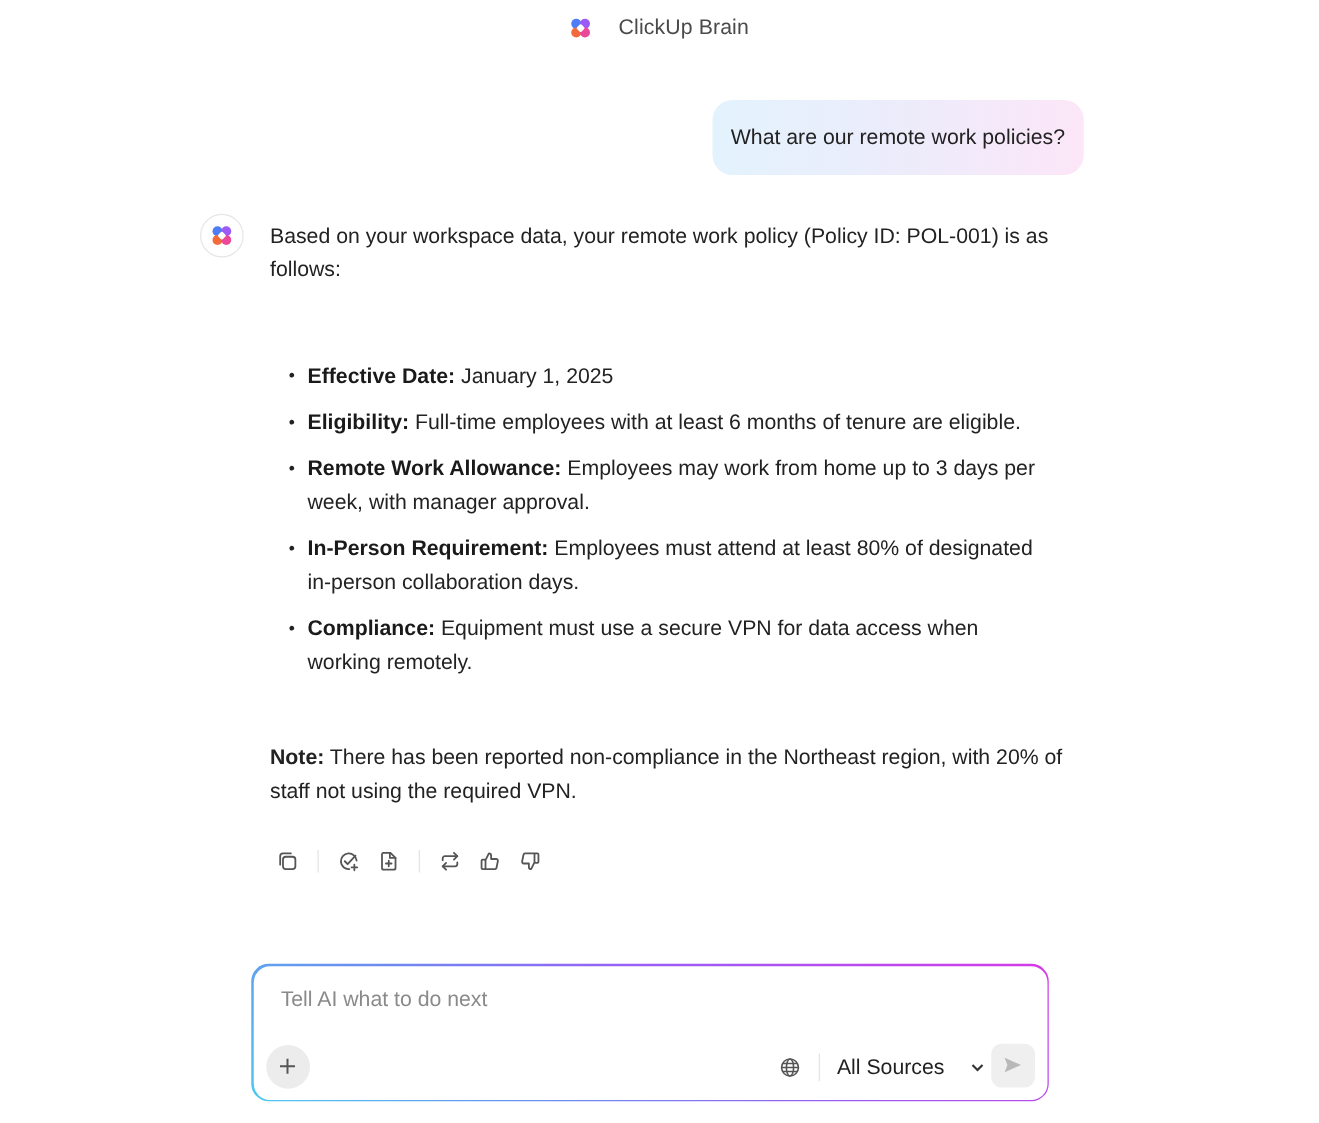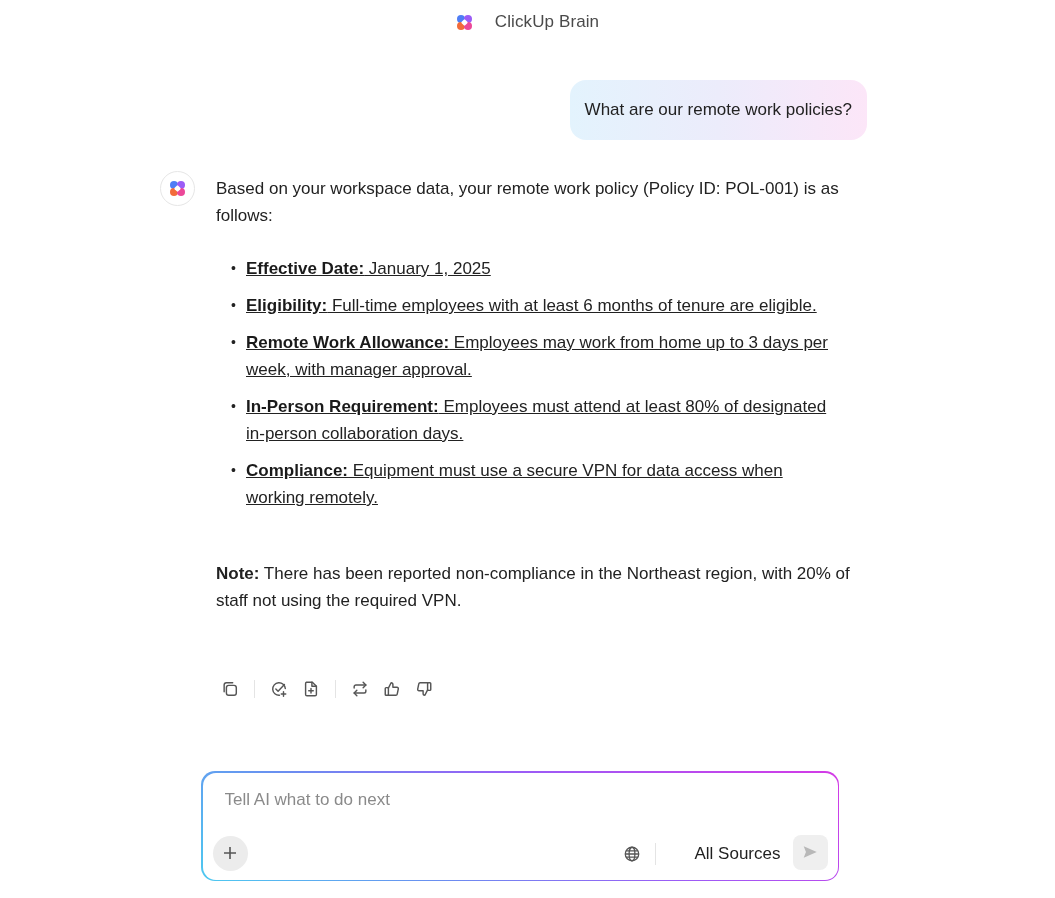--- a/index.html
+++ b/index.html
@@ -44,21 +44,21 @@
     position: absolute; left: 160px; top: 171px;
     width: 35px; height: 35px; border-radius: 50%;
     border: 1px solid #e6e6e6; background: #fff;
     display: flex; align-items: center; justify-content: center;
   }
   .assistant-body {
     position: absolute; left: 216px; top: 175px; width: 640px;
     font-size: 17px; line-height: 27px; color: #222;
   }
   .intro { margin-bottom: 4px; }
-  .policy-list { list-style: none; margin-top: 26px; padding-left: 15px; text-decoration: underline; }
+  .policy-list { list-style: none; margin-top: 58px; padding-left: 15px; }
   .policy-list li {
     position: relative; padding-left: 15px; margin-bottom: 10px; line-height: 27px;
     padding-right: 20px;
   }
   .policy-list li::before {
     content: "•"; position: absolute; left: 0; top: 0; font-size: 14px; color: #222;
   }
   .policy-list b { font-weight: 700; color: #1a1a1a; }
   .note { margin-top: 49px; }
   .note b { font-weight: 700; }
@@ -92,21 +92,21 @@
     background: #ececec; display: flex; align-items: center; justify-content: center; cursor: pointer;
   }
   .plus-btn svg { width: 16px; height: 16px; stroke: #555; stroke-width: 1.6; }
   .globe-btn {
     position: absolute; left: 419px; top: 71px; width: 20px; height: 20px;
     display: flex; align-items: center; justify-content: center; cursor: pointer;
   }
   .globe-btn svg { width: 18px; height: 18px; stroke: #555; fill: none; stroke-width: 1.4; }
   .v-sep { position: absolute; left: 452px; top: 70px; width: 1px; height: 22px; background: #e4e4e4; }
   .sources {
-    position: absolute; left: 492px; top: 69px; height: 24px;
+    position: absolute; left: 467px; top: 69px; height: 24px;
     display: flex; align-items: center; gap: 21px; cursor: pointer;
     font-size: 17px; color: #1f1f1f;
   }
   .sources svg { width: 12px; height: 12px; stroke: #333; fill: none; stroke-width: 1.7; }
   .send-btn {
     position: absolute; left: 590px; top: 62px; width: 35px; height: 35px; border-radius: 8px;
     background: #efefef; display: flex; align-items: center; justify-content: center; cursor: pointer;
   }
   .send-btn svg { width: 18px; height: 18px; fill: #b8b8b8; }
 </style>

